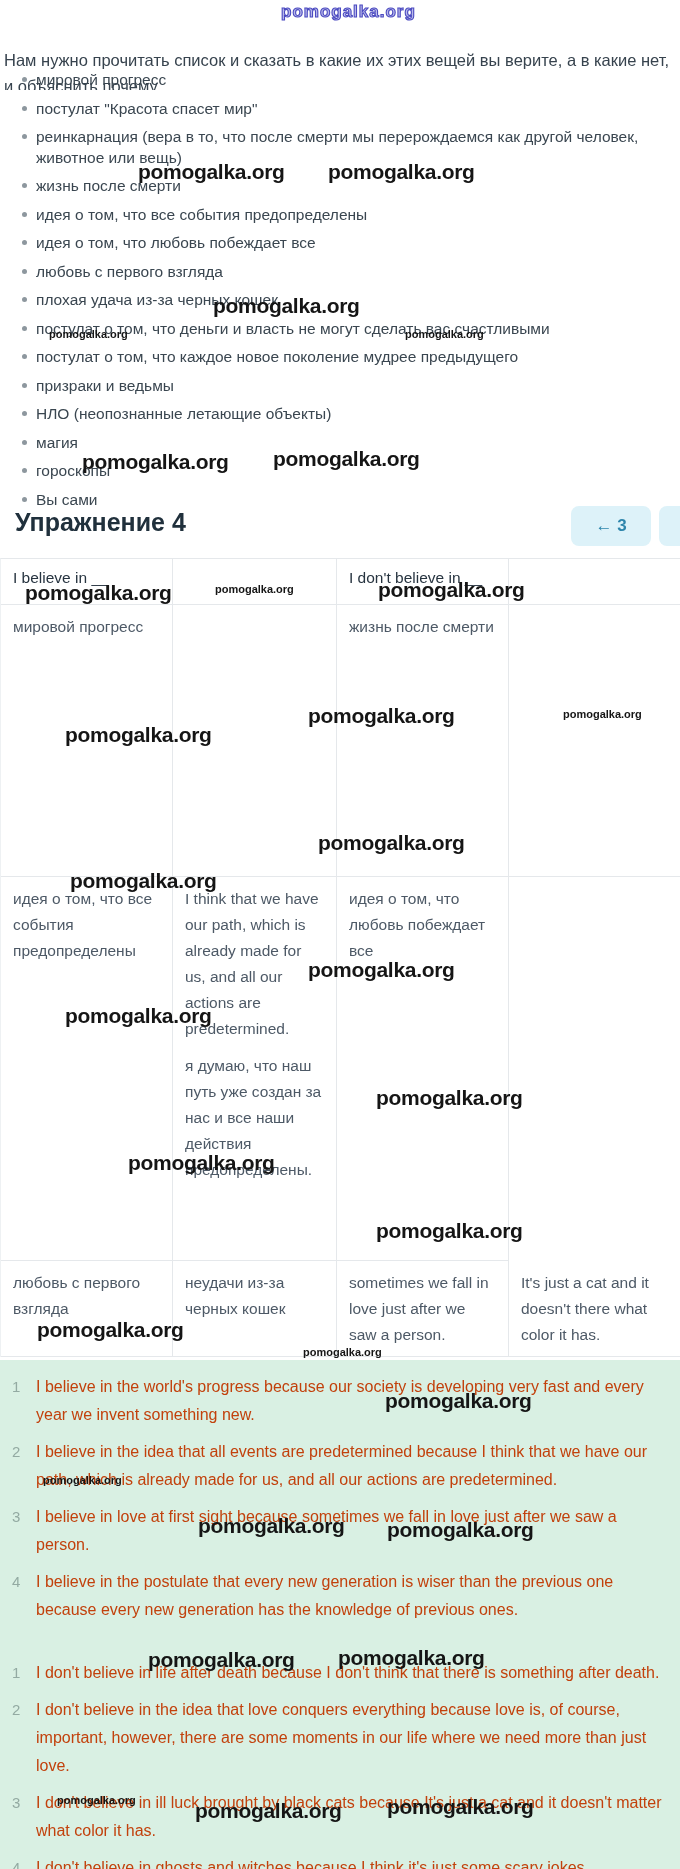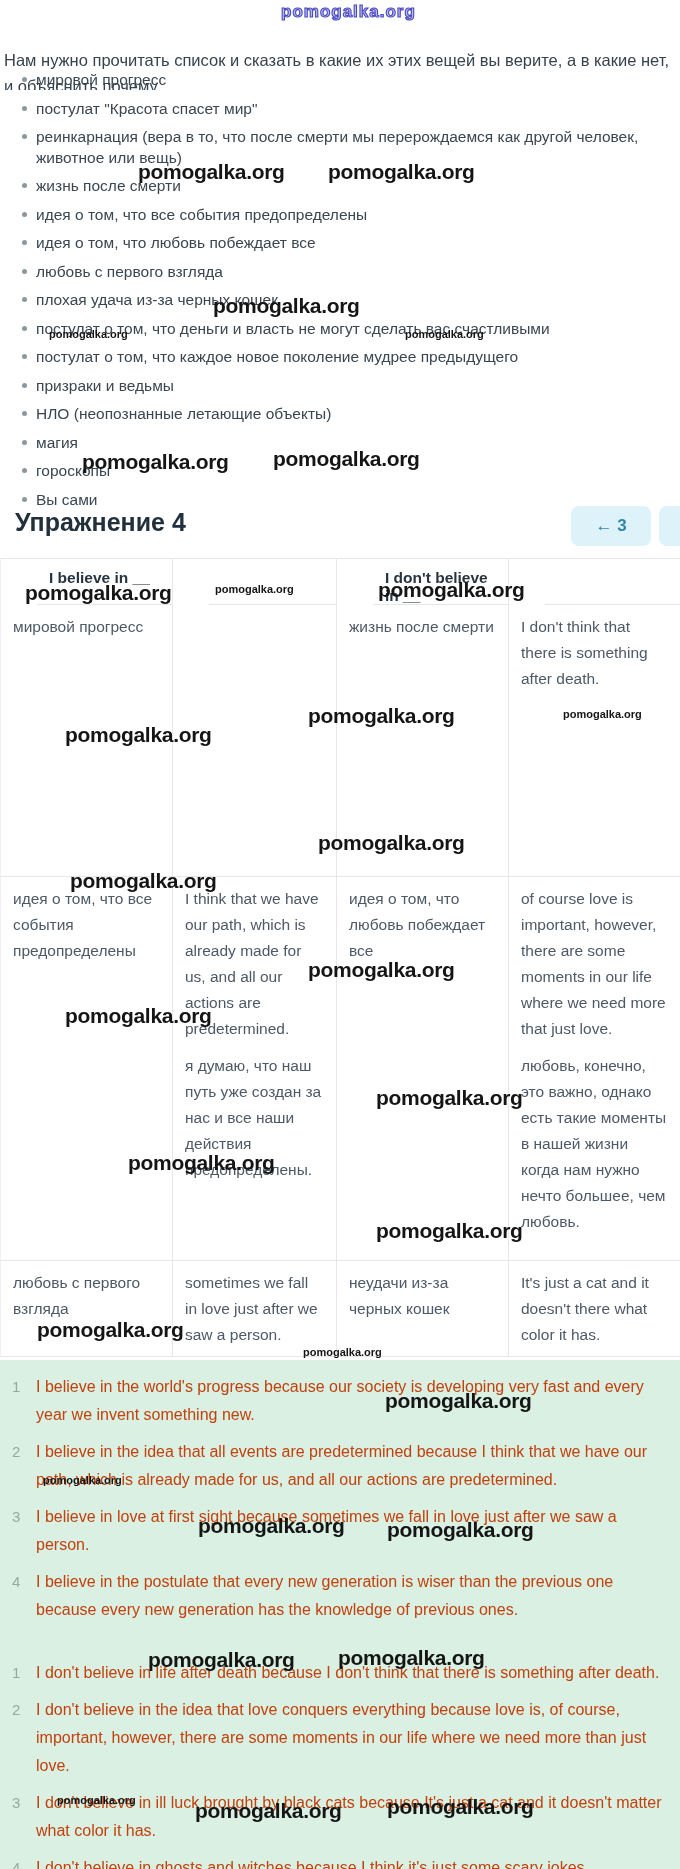--- a/index.html
+++ b/index.html
@@ -51,21 +51,21 @@
     border-top:1px solid #e5e8eb;border-left:1px solid #eef1f3;
     font-size:15.5px;color:#4d5966;z-index:1;
   }
   .tr{display:grid;grid-template-columns:172px 164px 172px 172px;overflow:hidden;}
   .td{
     border-right:1px solid #e5e8eb;border-bottom:1px solid #e5e8eb;
     padding:9px 12px 0 12px;overflow:hidden;
   }
   .td p{margin:0 0 11px 0;line-height:26px;}
   .th-row{height:46px;}
-  .th{font-weight:700;color:#273440;padding-top:10px;margin-left:36px;}
+  .th{font-weight:400;color:#273440;padding-top:10px;}
   .row-1{height:272px;}
   .row-2{height:384px;}
   .row-3{height:96px;}
   .ru{color:#4d5966;}
   
   .answers{
     position:absolute;left:0;top:1360px;width:680px;height:509px;
     background:#d9f0e3;box-sizing:border-box;padding:13px 14px 0 8px;z-index:0;
   }
   .ans-list{margin:0;padding:0;list-style:none;}
@@ -120,48 +120,43 @@
     <div class="tr row-1">
       <div class="td">
           <p class="ru">мировой прогресс</p>
         </div>
       <div class="td">
       </div>
       <div class="td">
           <p class="ru">жизнь после смерти</p>
         </div>
       <div class="td">
-        <p>I don't think that there is something after death.</p>
       </div>
     </div>
     <div class="tr row-2">
       <div class="td">
           <p class="ru">идея о том, что все события предопределены</p>
         </div>
       <div class="td">
         <p>I think that we have our path, which is already made for us, and all our actions are predetermined.</p>
         <p class="ru">я думаю, что наш путь уже создан за нас и все наши действия предопределены.</p>
       </div>
       <div class="td">
           <p class="ru">идея о том, что любовь побеждает все</p>
         </div>
-      <div class="td">
-        <p>of course love is important, however, there are some moments in our life where we need more that just love.</p>
-        <p class="ru">любовь, конечно, это важно, однако есть такие моменты в нашей жизни когда нам нужно нечто большее, чем любовь.</p>
-      </div>
     </div>
     <div class="tr row-3">
       <div class="td">
           <p class="ru">любовь с первого взгляда</p>
         </div>
       <div class="td">
+          <p class="ru">неудачи из-за черных кошек</p>
+        </div>
+      <div class="td">
           <p>sometimes we fall in love just after we saw a person.</p>
-        </div>
-      <div class="td">
-          <p class="ru">неудачи из-за черных кошек</p>
         </div>
       <div class="td">
           <p>It's just a cat and it doesn't there what color it has.</p>
         </div>
     </div>
   </div>
 
   <div class="answers">
     <ol class="ans-list">
       <li class="ans-item">

